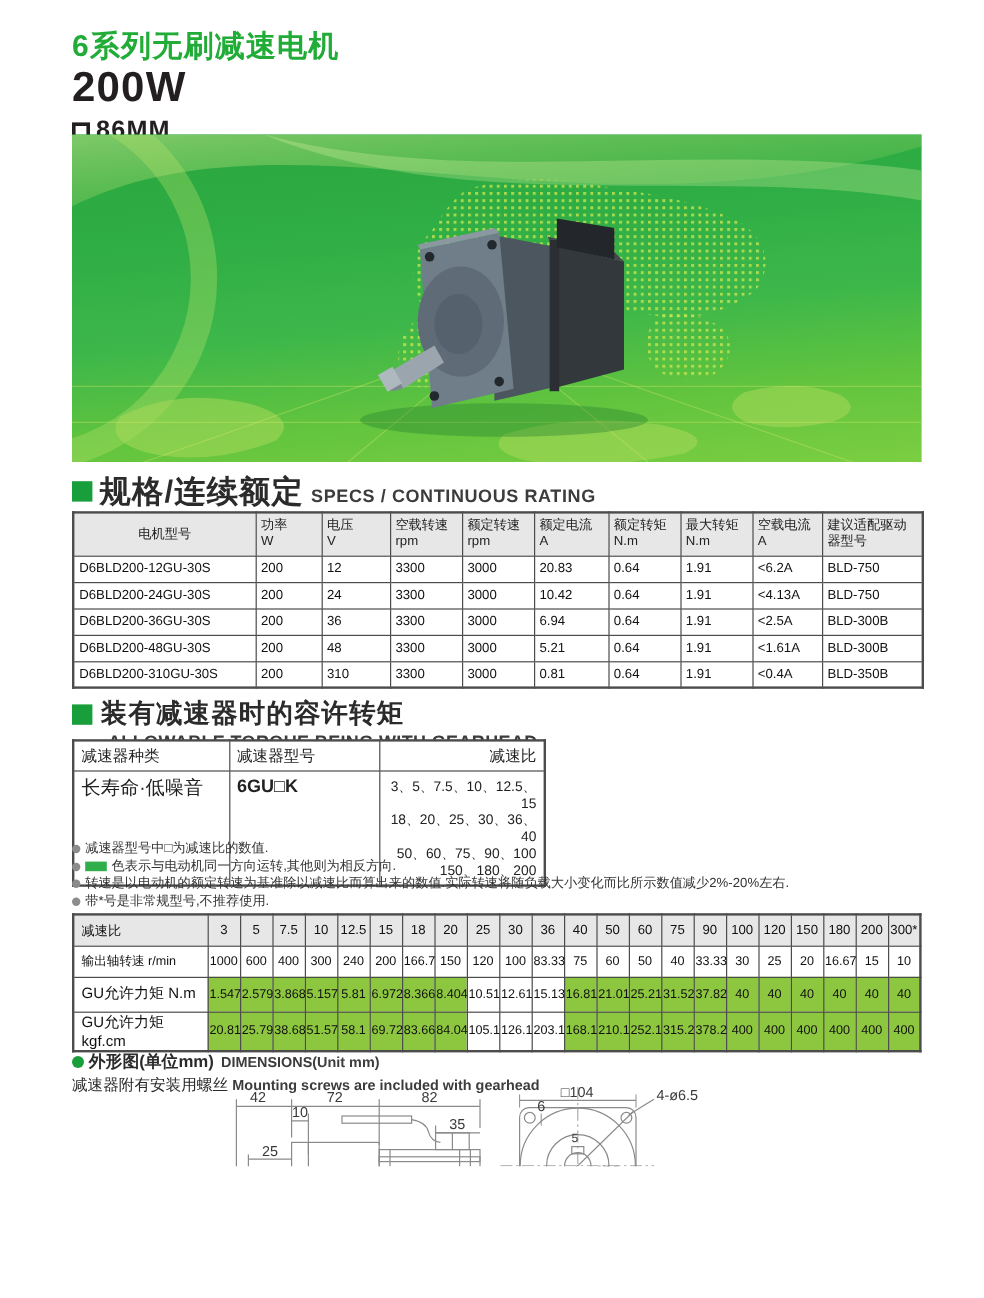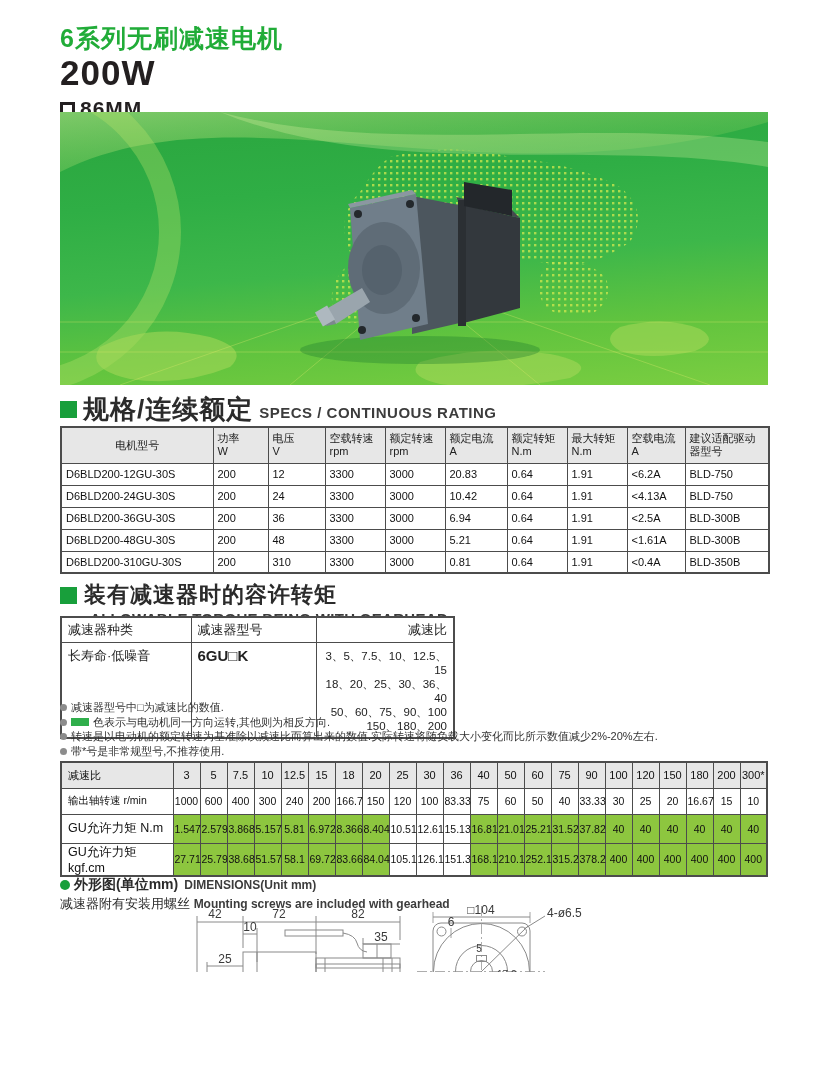--- a/index.html
+++ b/index.html
@@ -47,21 +47,21 @@
   .spec-table { border:2px solid #4c4c4c; }
   .spec-table th { background:#e7e7e7; font-size:11px; color:#222; padding:3px 4px; height:36px; vertical-align:middle; line-height:13px; }
   .spec-table th.center { text-align:center; }
   .spec-table td { font-size:11px; padding:2px 4px; height:22px; background:#fff; color:#111; }
 
   
   .gear-table { position:absolute; left:60px; top:616px; width:393px; border:2px solid #4c4c4c; table-layout:fixed; }
   .gear-table th, .gear-table td { border:1px solid #4c4c4c; }
   .gear-table th { background:#fff; font-size:13px; font-weight:normal; text-align:left; padding:3px 6px; height:24px; }
   .gear-table th.ra { text-align:right; }
-  .gear-table td { background:#fff; font-size:13px; padding:4px 6px; vertical-align:top; }
+  .gear-table td { background:#fff; font-size:16px; padding:4px 6px; vertical-align:top; }
   .gear-table td.model { font-size:15px; font-weight:bold; }
   .gear-table td.ratios { font-size:11.5px; text-align:right; line-height:14px; padding-top:6px; }
 
   
   .notes { position:absolute; left:60px; top:701px; font-size:11px; color:#333; line-height:13.5px; }
   .notes .n { display:flex; align-items:center; gap:4px; margin-bottom:1px; }
   .notes .b { width:7px; height:7px; border-radius:50%; background:#8c8c8c; flex:none; }
   .notes .sw { width:18px; height:8px; background:#2fae4b; flex:none; }
 
   
@@ -410,31 +410,31 @@
           <td class="green">37.82</td>
           <td class="green">40</td>
           <td class="green">40</td>
           <td class="green">40</td>
           <td class="green">40</td>
           <td class="green">40</td>
           <td class="green">40</td>
         </tr>
         <tr class="trq">
           <td class="lab" style="width: 112px; margin-left: 20px;">GU允许力矩 kgf.cm</td>
-          <td class="green">27.71</td>
+          <td class="green">20.81</td>
           <td class="green">25.79</td>
           <td class="green">38.68</td>
           <td class="green">51.57</td>
           <td class="green">58.1</td>
           <td class="green">69.72</td>
           <td class="green">83.66</td>
           <td class="green">84.04</td>
           <td>105.1</td>
           <td>126.1</td>
-          <td>151.3</td>
+          <td>203.1</td>
           <td class="green">168.1</td>
           <td class="green">210.1</td>
           <td class="green">252.1</td>
           <td class="green">315.2</td>
           <td class="green">378.2</td>
           <td class="green">400</td>
           <td class="green">400</td>
           <td class="green">400</td>
           <td class="green">400</td>
           <td class="green">400</td>

